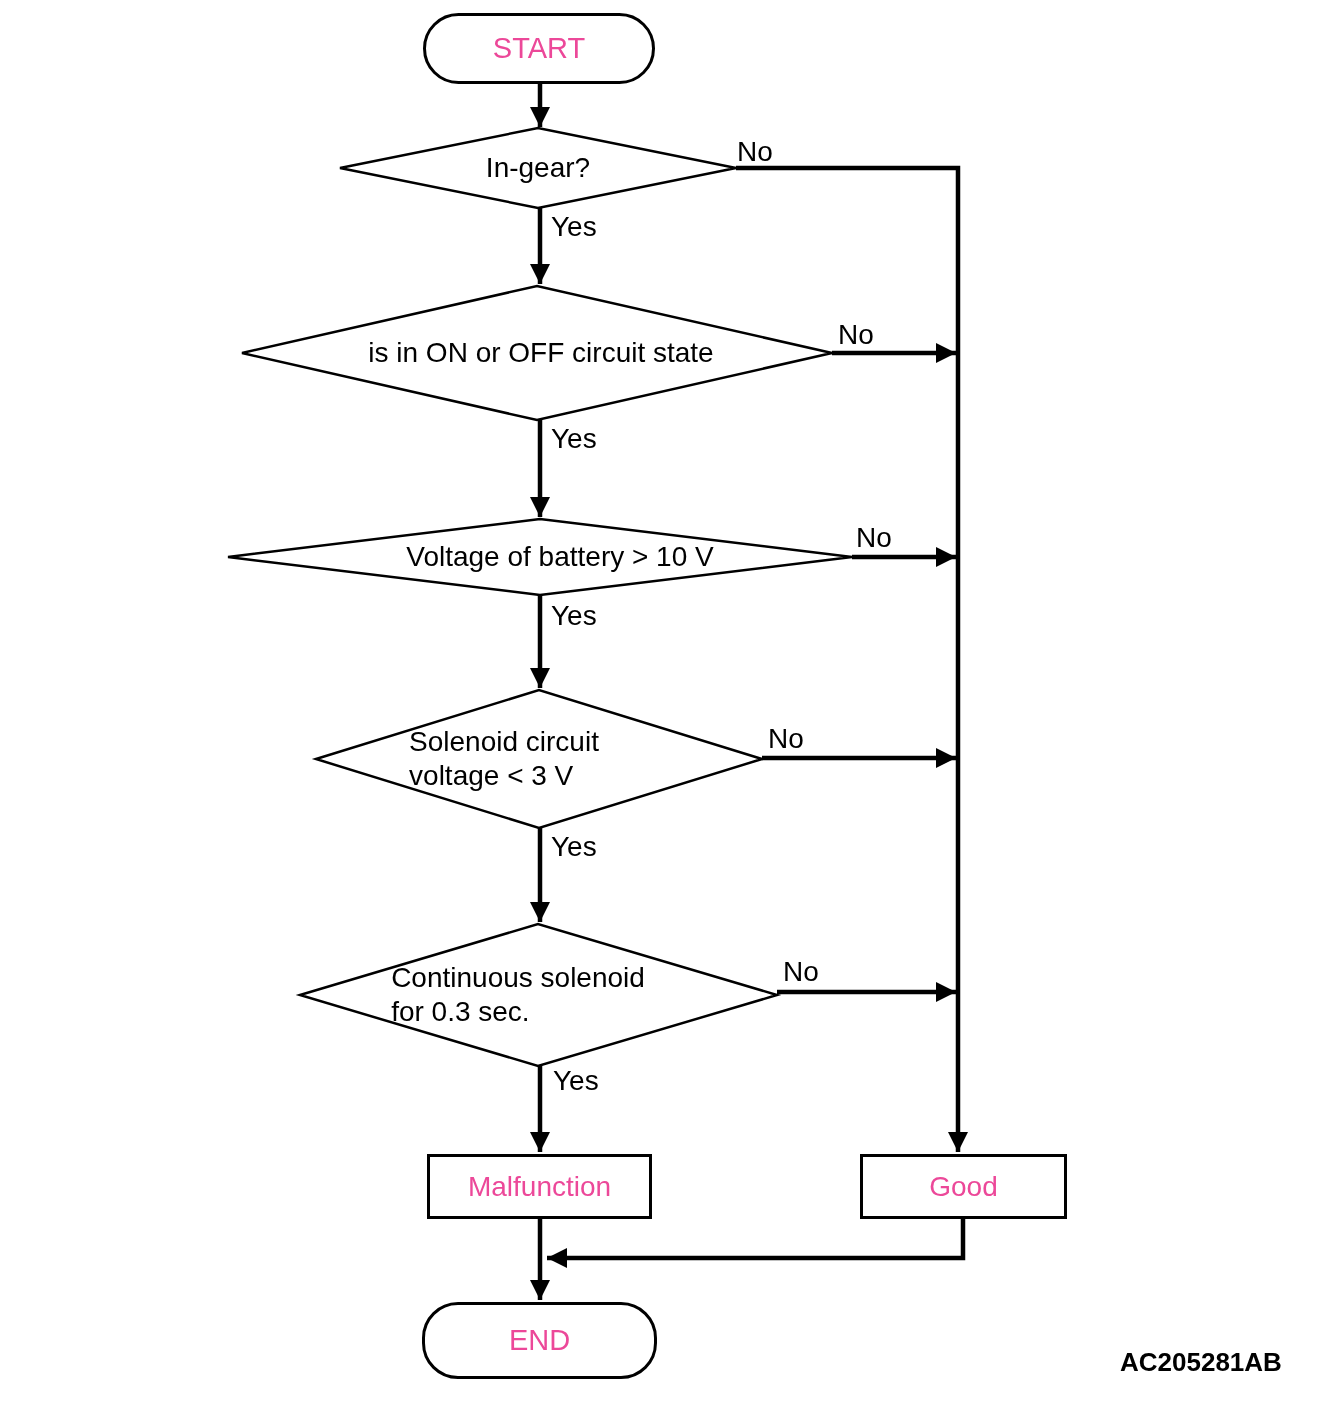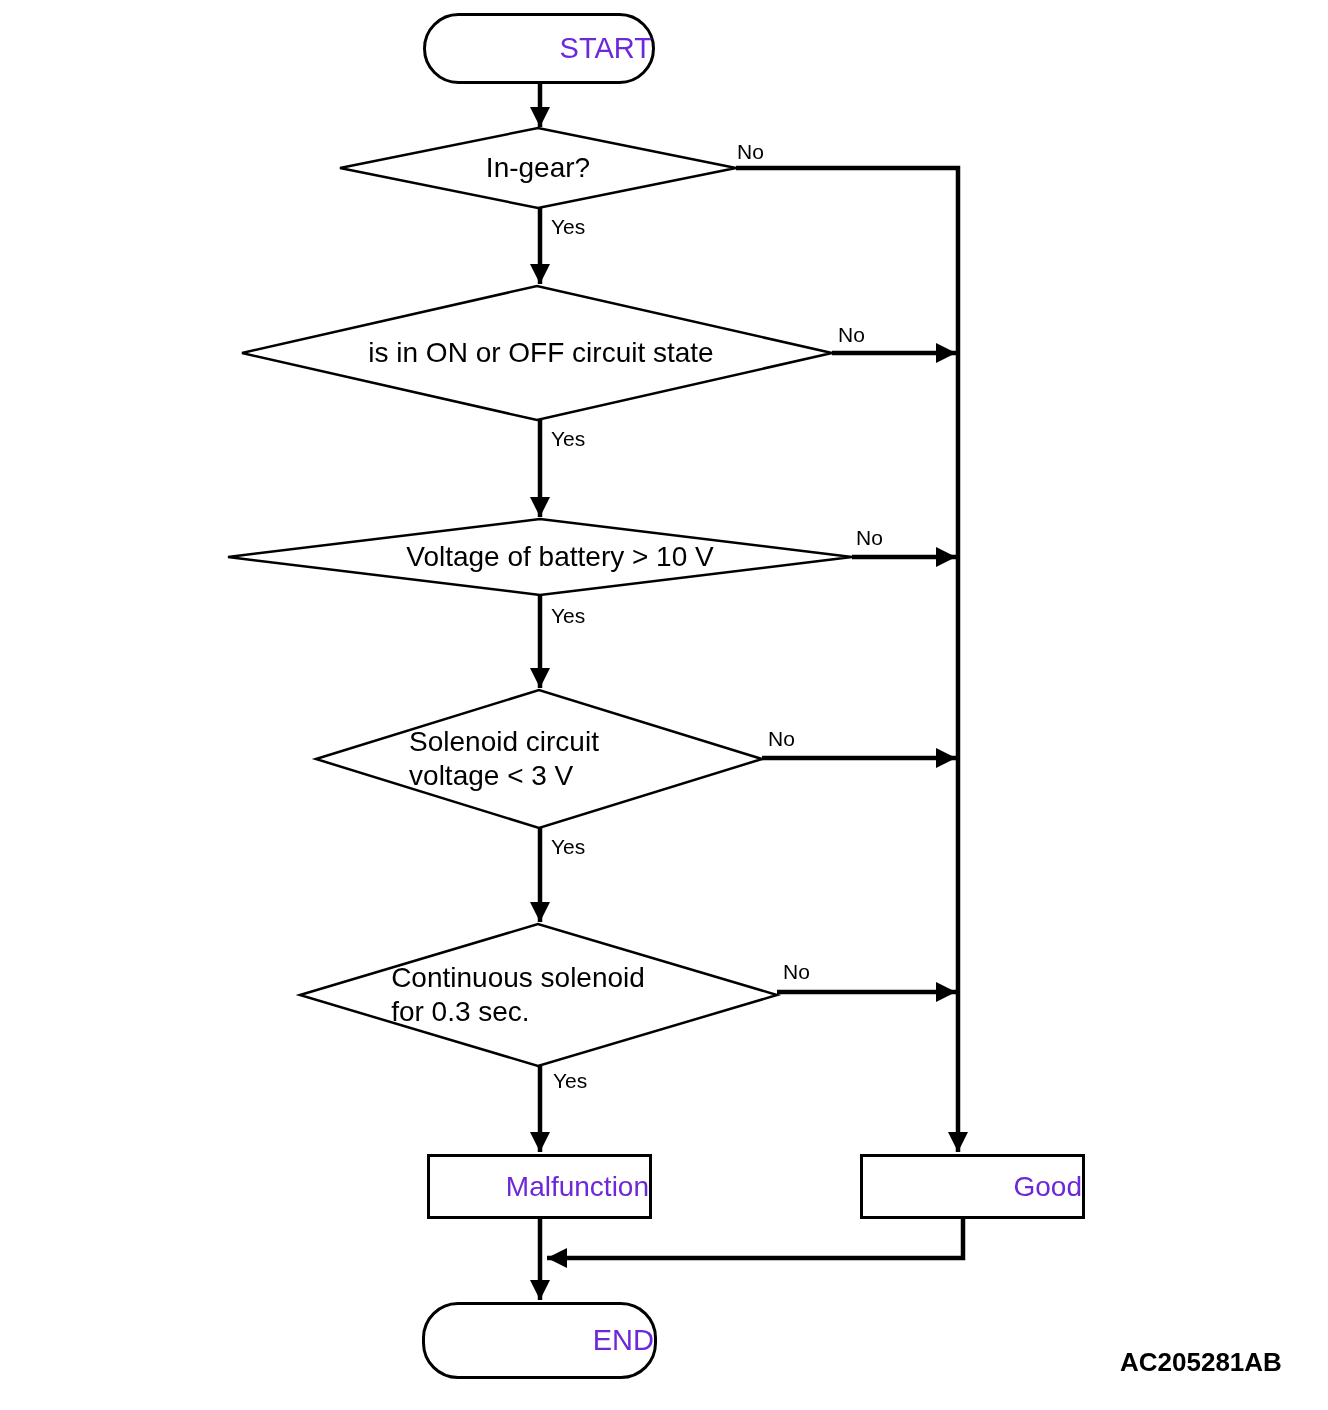--- a/index.html
+++ b/index.html
@@ -10,39 +10,39 @@
     background: #ffffff;
     font-family: "Liberation Sans", "DejaVu Sans", sans-serif;
     color: #000000;
   }
   #edges { position: absolute; left: 0; top: 0; width: 1328px; height: 1410px; }
   .node {
     position: absolute;
     box-sizing: border-box;
     display: flex;
     align-items: center;
-    justify-content: flex-end;
+    justify-content: center;
     background: #ffffff;
     font-size: 28px;
-    color: #6d28d9;
+    color: #ec4899;
   }
   .pill   { border: 3.5px solid #000; border-radius: 36px; font-size: 29px; }
   .rect   { border: 3.5px solid #000; }
   .dlabel {
     position: absolute;
     transform: translate(-50%, -50%);
     white-space: nowrap;
     text-align: left;
     font-size: 28px;
     line-height: 34px;
   }
   .dlabel.center { text-align: center; }
   .blabel {
     position: absolute;
-    font-size: 21px;
+    font-size: 28px;
     line-height: 30px;
     white-space: nowrap;
   }
   .figid {
     position: absolute;
     left: 1120px;
     top: 1331px;
     font-size: 26px;
     font-weight: bold;
     white-space: nowrap;
@@ -85,21 +85,21 @@
   </svg>
 
   <div class="node pill" style="left:423px; top:13px; width:232px; height:71px;">
     <span>START</span>
   </div>
 
   <div class="node rect" style="left:427px; top:1154px; width:225px; height:65px;">
     <span>Malfunction</span>
   </div>
 
-  <div class="node rect" style="left:860px; top:1154px; width:225px; height:65px;">
+  <div class="node rect" style="left:860px; top:1154px; width:207px; height:65px;">
     <span>Good</span>
   </div>
 
   <div class="node pill" style="left:422px; top:1302px; width:235px; height:77px;">
     <span>END</span>
   </div>
 
   <div class="dlabel center" style="left:538px; top:168px;">
     <div>In-gear?</div>
   </div>

